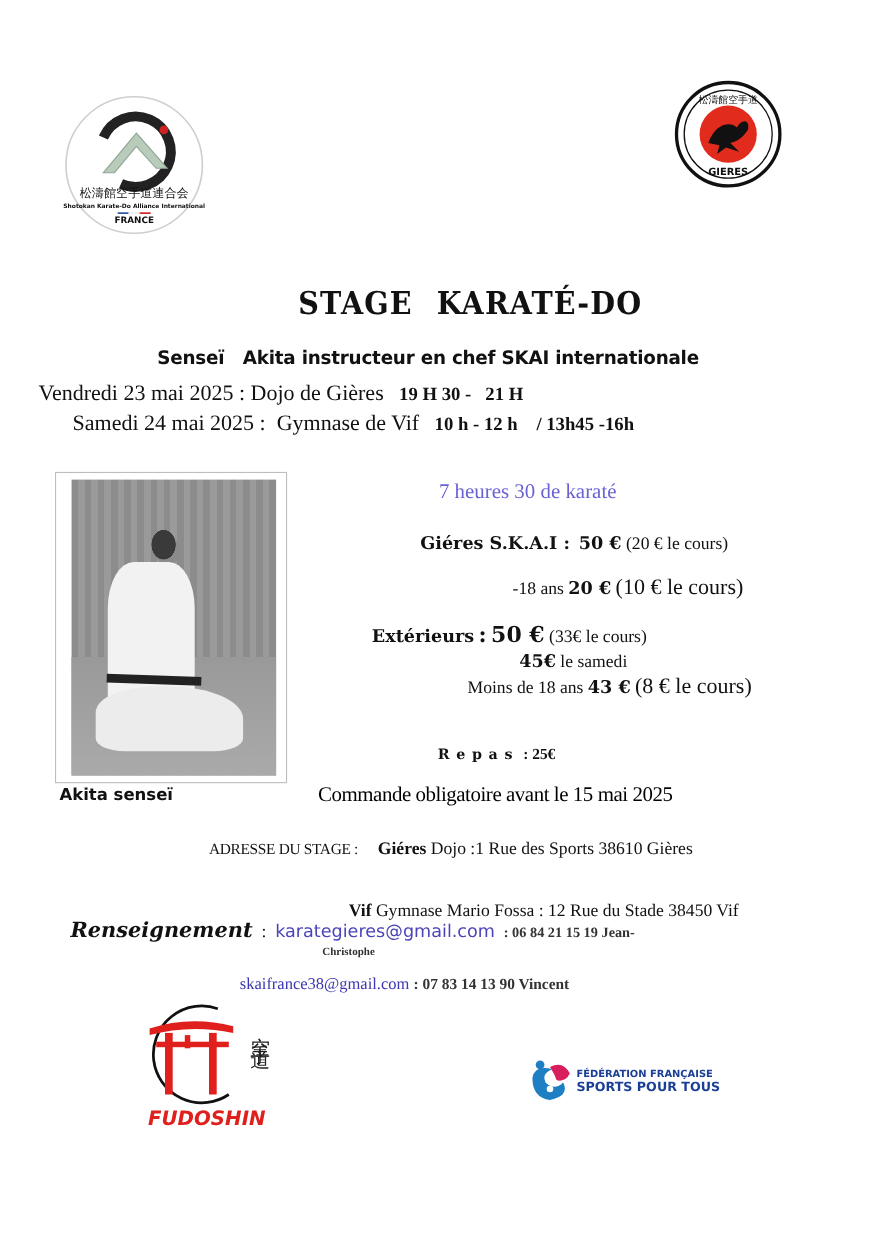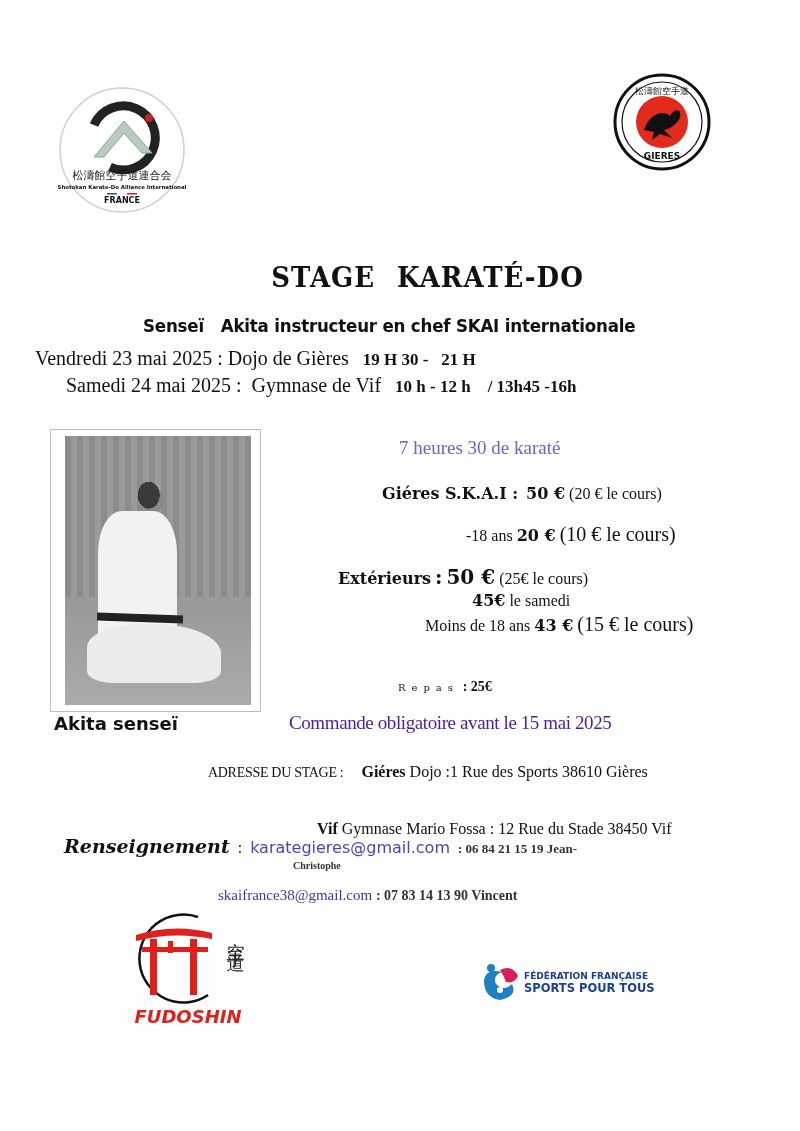--- a/index.html
+++ b/index.html
@@ -52,42 +52,42 @@
     position: absolute; left: 12%; top: 70%; width: 72%; height: 22%;
     background: #ececec; border-radius: 40% 50% 20% 20%;
   }
   .photo .belt {
     position: absolute; left: 17%; top: 66%; width: 46%; height: 3%;
     background: #222; transform: rotate(2deg);
   }
 
   .caption {
     left: 54px; top: 713px; font-family: "DejaVu Sans", sans-serif;
-    font-weight: bold; font-size: 18px;
+    font-weight: bold; font-size: 15px;
   }
 
   .hours { left: 399px; top: 437px; font-size: 19px; color: #6a62d4; }
   .price { font-family: "Liberation Serif", serif; font-size: 16px; }
   .price b { font-family: "DejaVu Serif", serif; font-weight: bold; }
   .p1 { left: 382px; top: 484px; font-size: 16px; }
   .p1 .lbl { font-weight: bold; font-family: "DejaVu Serif", serif; font-size: 16px; }
   .p2 { left: 466px; top: 523px; font-size: 16px; }
   .p3 { left: 338px; top: 565px; font-size: 16px; }
   .p3 .big { font-size: 20px; }
   .p4 { left: 472px; top: 591px; }
   .p5 { left: 425px; top: 613px; }
   .small { font-size: 20px; }
 
   .repas { left: 398px; top: 678px; font-size: 15px; }
-  .repas .lbl { font-weight: normal; letter-spacing: 6px; font-family: "DejaVu Serif", serif; font-size: 10px; }
+  .repas .lbl { font-weight: bold; letter-spacing: 6px; font-family: "DejaVu Serif", serif; font-size: 13px; }
   .repas .val { font-weight: bold; font-size: 14px; }
 
-  .commande { left: 289px; top: 712px; font-size: 19px; color: #4c1d95; letter-spacing: -0.4px; }
-
-  .addr1 { left: 208px; top: 763px; font-size: 16px; }
+  .commande { left: 289px; top: 712px; font-size: 19px; color: #000000; letter-spacing: -0.4px; }
+
+  .addr1 { left: 190px; top: 763px; font-size: 16px; }
   .addr2 { left: 317px; top: 820px; font-size: 16px; }
   .addr-label { font-family: "Liberation Serif", serif; font-size: 14px; text-transform: uppercase; letter-spacing: -0.3px; margin-right: 18px; }
 
   .contact1 { left: 64px; top: 835px; font-size: 16px; }
   .renseign {
     font-family: "DejaVu Serif", serif; font-style: italic; font-weight: bold; font-size: 19px;
   }
   .email1 { font-family: "DejaVu Sans", sans-serif; font-size: 16px; color: #4a44b8; }
   .phone1 { font-size: 13px; font-weight: bold; color: #333; }
   .contact1b { left: 293px; top: 860px; font-size: 10px; font-weight: bold; color: #333; }
@@ -155,30 +155,30 @@
 </div>
 <div class="abs price p2">
   <span>-18 ans</span>
   <b>20 €</b>
   <span class="small">(10 € le cours)</span>
 </div>
 <div class="abs price p3">
   <b>Extérieurs</b>
   <b class="big">:</b>
   <b class="big">50 €</b>
-  <span>(25€ le cours)</span>
+  <span>(33€ le cours)</span>
 </div>
 <div class="abs price p4">
   <b>45€</b>
   <span>le samedi</span>
 </div>
 <div class="abs price p5">
   <span>Moins de 18 ans</span>
   <b>43 €</b>
-  <span class="small">(15 € le cours)</span>
+  <span class="small">(8 € le cours)</span>
 </div>
 
 <div class="abs repas">
   <span class="lbl">Repas</span>
   <span class="val">: 25€</span>
 </div>
 
 <div class="abs commande">Commande obligatoire avant le 15 mai 2025</div>
 
 <div class="abs addr1">

